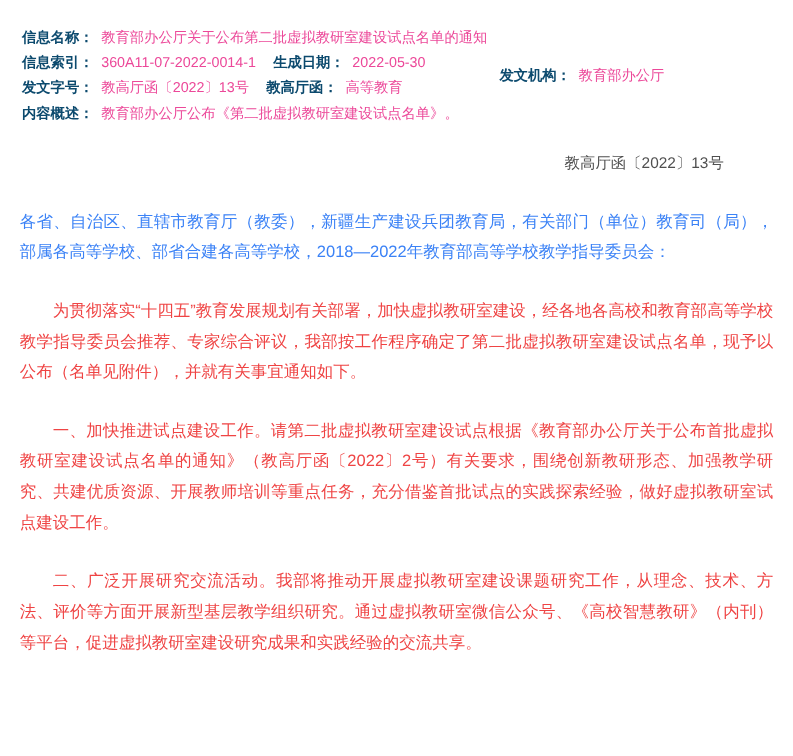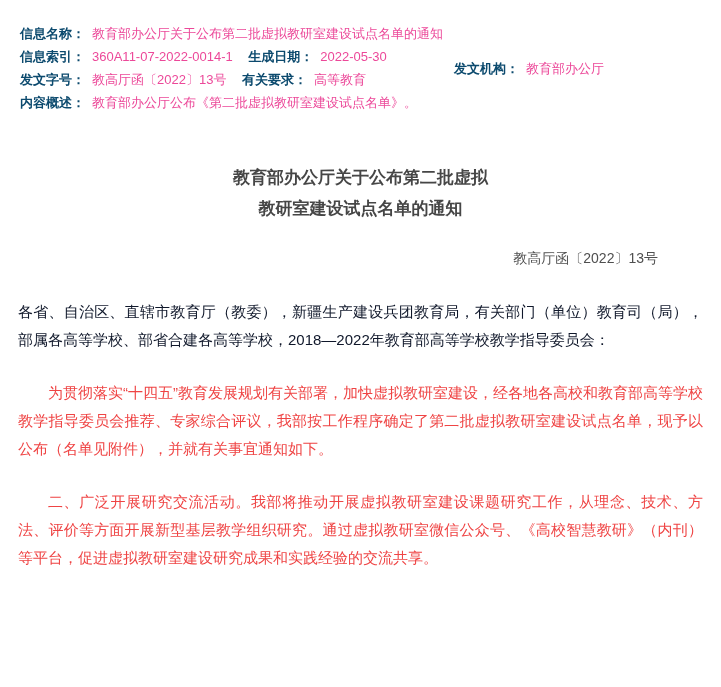--- a/index.html
+++ b/index.html
@@ -72,21 +72,21 @@
     text-align: right;
     padding-right: 45px;
     font-size: 14px;
     line-height: 20px;
     color: #4f4f4f;
   }
   p.addressee {
     margin: 30px 0 0 0;
     line-height: 28px;
     text-align: justify;
-    color: #0f172a;
+    color: #3b82f6;
   }
   p.para {
     margin: 25px 0 0 0;
     line-height: 28px;
     text-indent: 2em;
     text-align: justify;
     color: #ef4444;
   }
 </style>
 </head>
@@ -112,43 +112,40 @@
       <span class="pair col-right">
         <span class="label">发文机构：</span><span class="value">教育部办公厅</span>
       </span>
     </div>
 
     <div class="meta-row">
       <span class="pair">
         <span class="label">发文字号：</span><span class="value">教高厅函〔2022〕13号</span>
       </span>
       <span class="pair">
-        <span class="label">有关要求：</span><span class="value">高等教育</span>
+        <span class="label">教高厅函：</span><span class="value">高等教育</span>
       </span>
     </div>
 
     <div class="meta-row">
       <span class="pair">
         <span class="label">内容概述：</span><span class="value">教育部办公厅公布《第二批虚拟教研室建设试点名单》。</span>
       </span>
     </div>
 
   </section>
 
   <section class="doc">
 
-    <h1 class="doc-title">
-      <span>教育部办公厅关于公布第二批虚拟</span><br>
-      <span>教研室建设试点名单的通知</span>
-    </h1>
 
     <div class="doc-number">教高厅函〔2022〕13号</div>
 
     <p class="addressee">各省、自治区、直辖市教育厅（教委），新疆生产建设兵团教育局，有关部门（单位）教育司（局），部属各高等学校、部省合建各高等学校，2018—2022年教育部高等学校教学指导委员会：</p>
 
     <p class="para">为贯彻落实“十四五”教育发展规划有关部署，加快虚拟教研室建设，经各地各高校和教育部高等学校教学指导委员会推荐、专家综合评议，我部按工作程序确定了第二批虚拟教研室建设试点名单，现予以公布（名单见附件），并就有关事宜通知如下。</p>
 
+    <p class="para">一、加快推进试点建设工作。请第二批虚拟教研室建设试点根据《教育部办公厅关于公布首批虚拟教研室建设试点名单的通知》（教高厅函〔2022〕2号）有关要求，围绕创新教研形态、加强教学研究、共建优质资源、开展教师培训等重点任务，充分借鉴首批试点的实践探索经验，做好虚拟教研室试点建设工作。</p>
 
     <p class="para">二、广泛开展研究交流活动。我部将推动开展虚拟教研室建设课题研究工作，从理念、技术、方法、评价等方面开展新型基层教学组织研究。通过虚拟教研室微信公众号、《高校智慧教研》（内刊）等平台，促进虚拟教研室建设研究成果和实践经验的交流共享。</p>
 
   </section>
 
 </div>
 
 </body></html>

